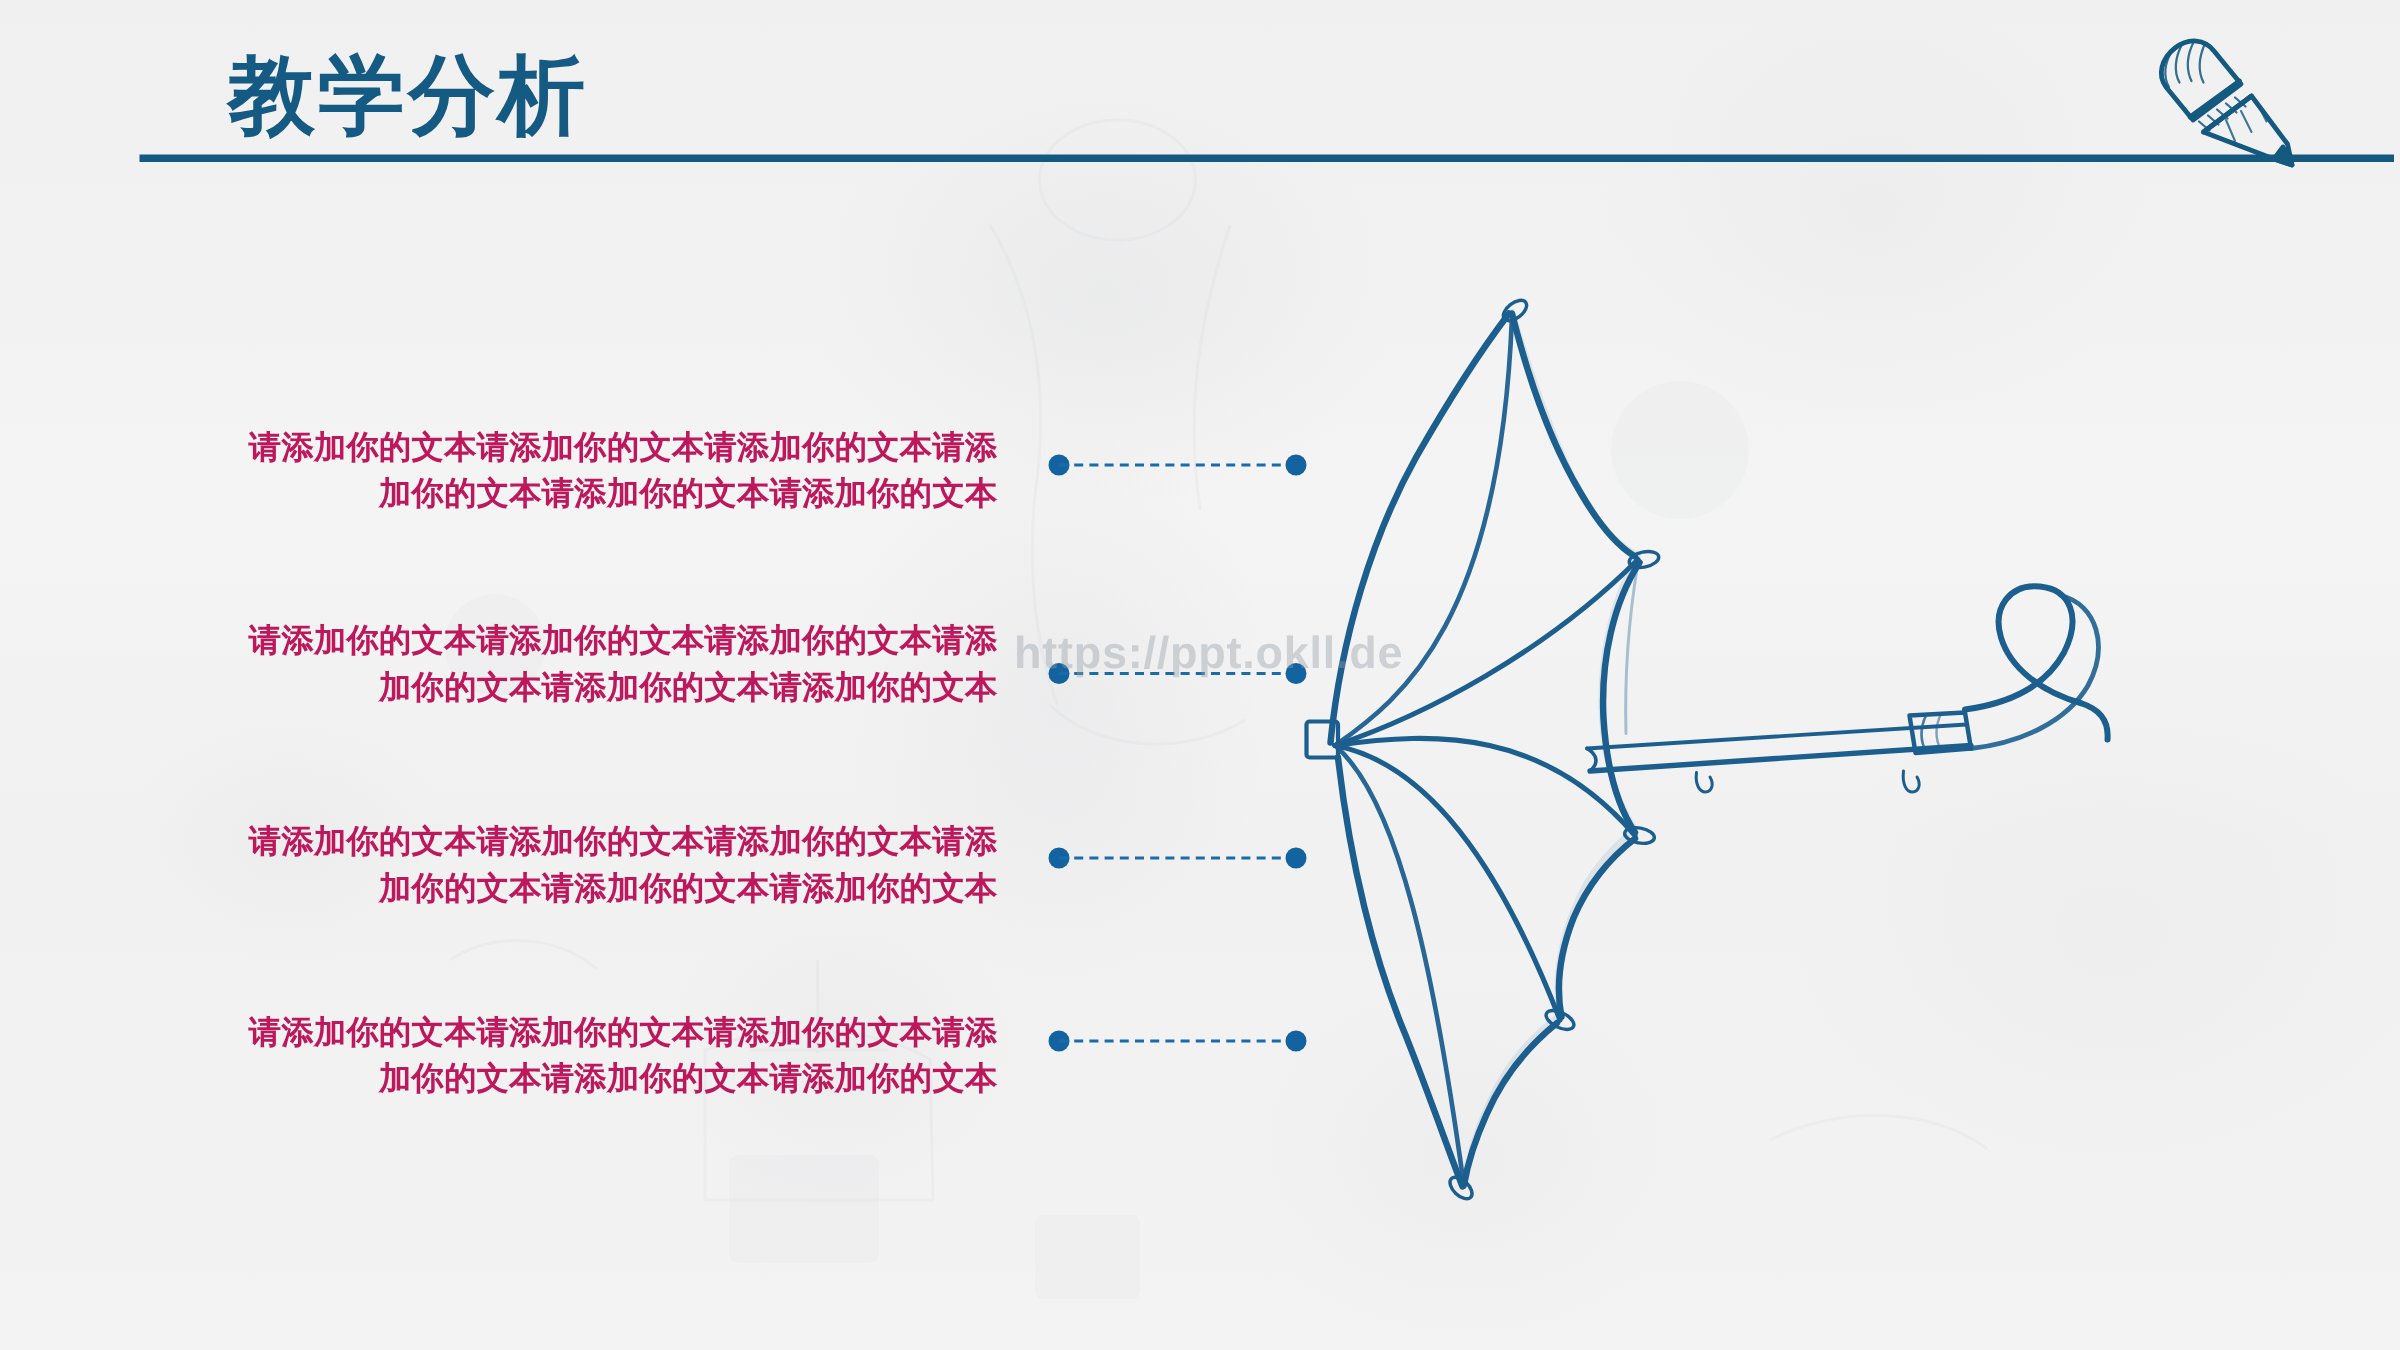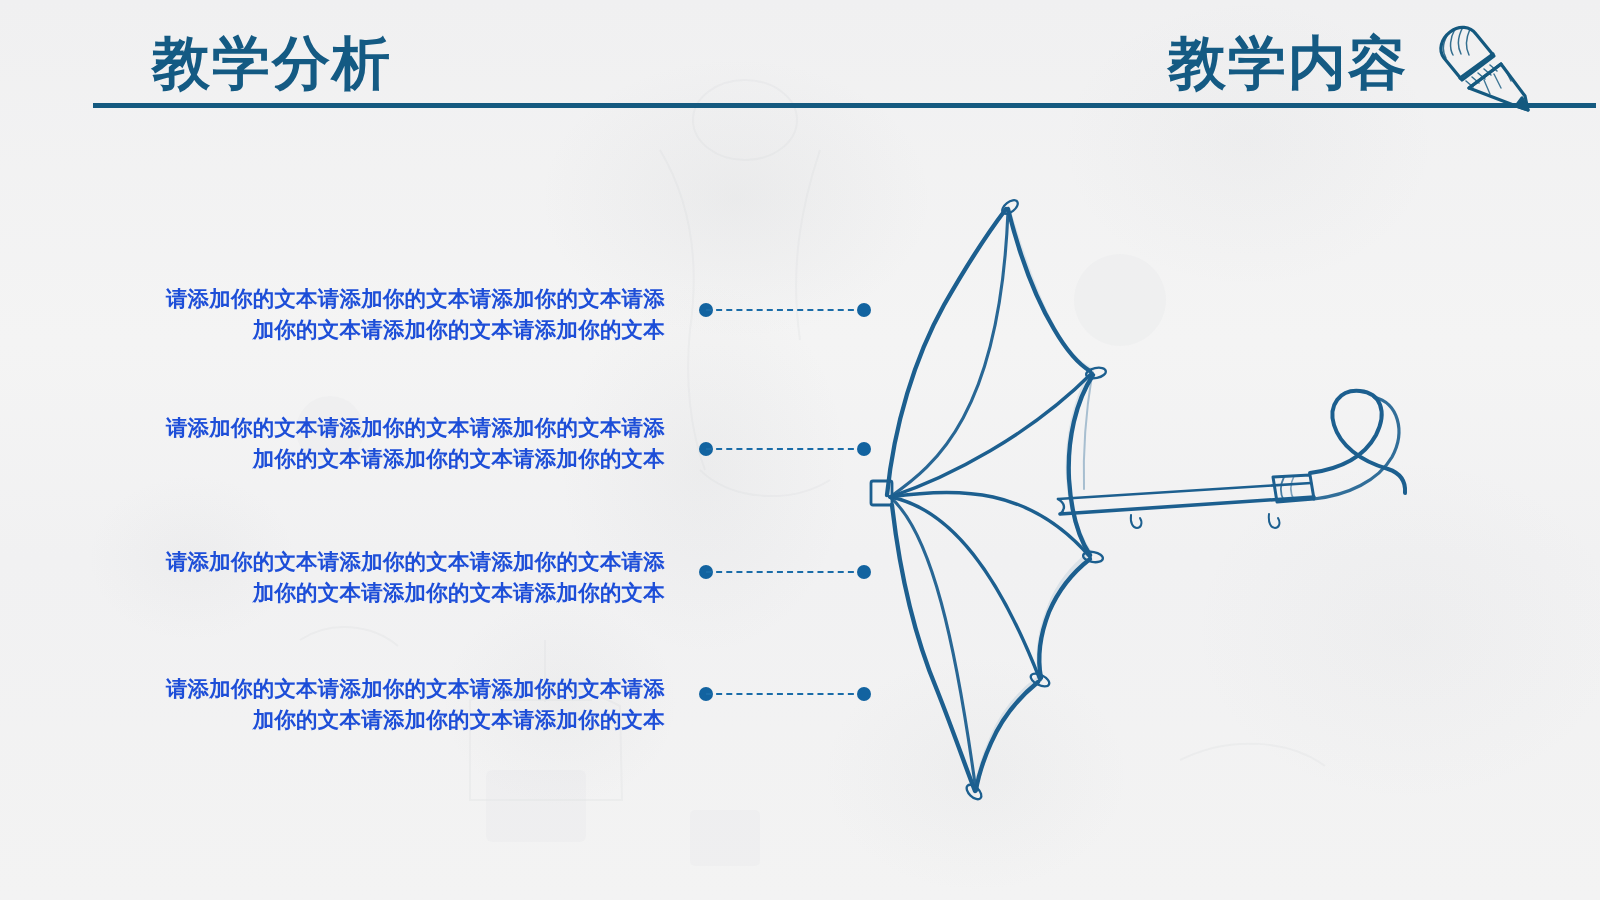--- a/index.html
+++ b/index.html
@@ -69,21 +69,21 @@
     width: 120px;
     height: 100px;
   }
 
   
   .text-block {
     position: absolute;
     width: 520px;
     left: 145px;
     text-align: right;
-    color: #1d4ed8;
+    color: #be185d;
     font-size: 21.5px;
     line-height: 31px;
     letter-spacing: 0.2px;
     font-family: "DejaVu Sans", "Liberation Sans", sans-serif;
   }
   .tb-1 { top: 283px; }
   .tb-2 { top: 412px; }
   .tb-3 { top: 546px; }
   .tb-4 { top: 673px; }
 
@@ -159,21 +159,20 @@
     </g>
     <g fill="#cfd2d5" opacity="0.20">
       <rect x="486" y="770" width="100" height="72" rx="6"></rect>
       <rect x="690" y="810" width="70" height="56" rx="5"></rect>
       <circle cx="1120" cy="300" r="46"></circle>
       <circle cx="330" cy="430" r="34"></circle>
     </g>
   </svg>
 
   <div class="title title-left">教学分析</div>
-  <div class="title title-right">教学内容</div>
 
   <svg class="pencil-icon" viewBox="0 0 120 100">
     <g stroke="#14597f" stroke-width="3.2" fill="none" stroke-linecap="round" stroke-linejoin="round">
 
       <path d="M20 44 C 14 36 17 25 26 18 C 35 11 46 12 52 20 L 70 42 L 38 66 Z"></path>
 
       <g stroke-width="1.5" opacity="0.85">
         <path d="M24 20 C 19 28 18 37 22 44"></path>
         <path d="M31 15 C 26 24 25 34 29 41"></path>
         <path d="M39 13 C 34 22 33 32 37 40"></path>
@@ -289,14 +288,15 @@
                C 548 226 540 208 520 206
                C 500 204 488 220 494 240
                C 500 260 520 276 548 284
                C 560 288 566 296 565 308" stroke-width="4"></path>
       <path d="M474 314
                C 508 310 538 296 552 272
                C 566 246 558 218 534 212" stroke-width="3.2" opacity="0.9"></path>
     </g>
   </svg>
 
+  <div class="watermark">https://ppt.okll.de</div>
 
 </div>
 
 </body></html>

